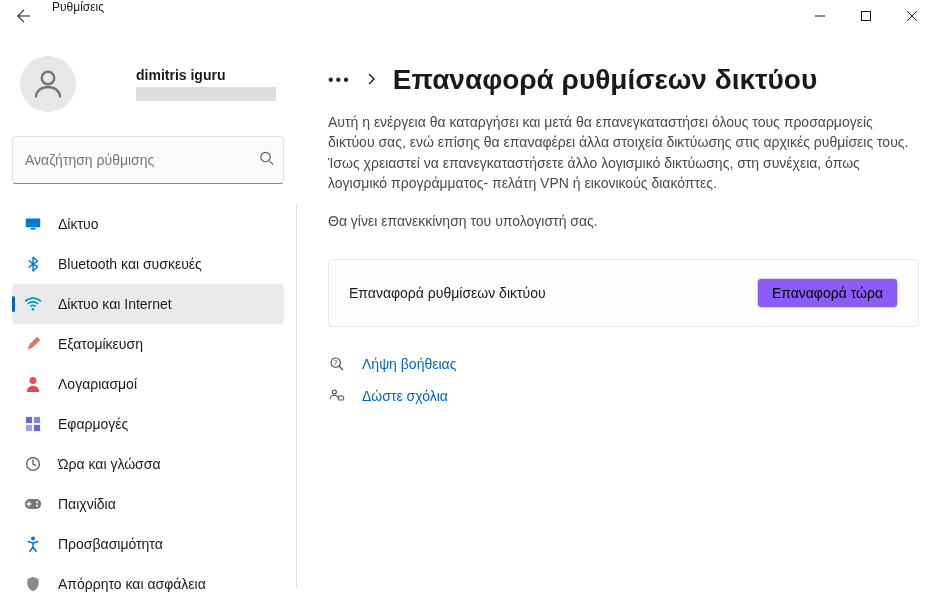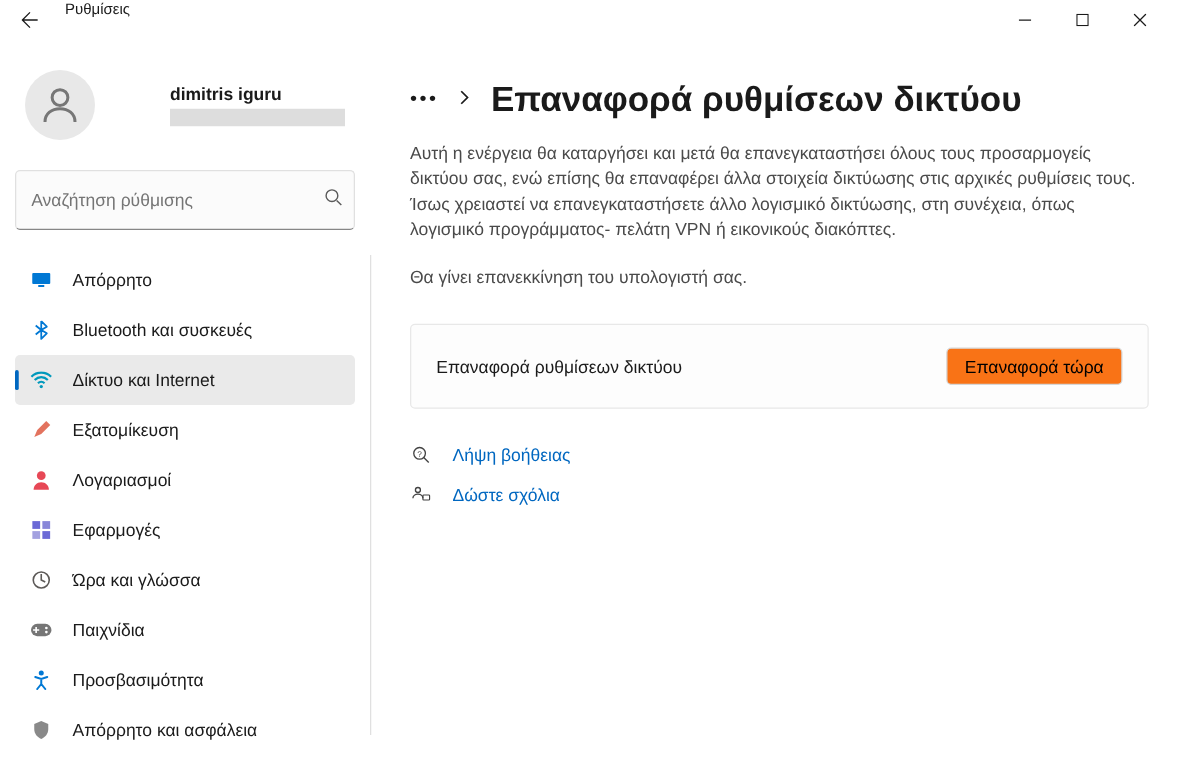--- a/index.html
+++ b/index.html
@@ -35,21 +35,21 @@
     .breadcrumb-row { display: flex; align-items: center; gap: 16px; margin-bottom: 16px; margin-top: 8px; }
     .bc-dots { font-size: 16px; color: #1a1a1a; cursor: pointer; letter-spacing: 2px; }
     .bc-arrow { color: #1a1a1a; }
     .page-heading { font-size: 28px; font-weight: 600; color: #1a1a1a; }
 
     .description { font-size: 14px; color: #4a4a4a; line-height: 1.45; margin-bottom: 18px; }
     .description.secondary { margin-bottom: 28px; }
 
     .card { border: 1px solid #e8e8e8; border-radius: 4px; padding: 18px 20px; display: flex; align-items: center; justify-content: space-between; margin-bottom: 28px; background: #fdfdfd; }
     .card-label { font-size: 14px; color: #1a1a1a; }
-    .card-btn { background: #f97316; border: 1px solid #d6d6d6; border-radius: 4px; padding: 6px 14px; font-size: 14px; cursor: pointer; }
+    .card-btn { background: #8b5cf6; border: 1px solid #d6d6d6; border-radius: 4px; padding: 6px 14px; font-size: 14px; cursor: pointer; }
 
     .link-row { display: flex; align-items: center; gap: 16px; margin-bottom: 14px; font-size: 14px; }
     .link-row a { color: #0067c0; text-decoration: none; cursor: pointer; }
     .link-icon { width: 18px; height: 18px; display: flex; align-items: center; justify-content: center; color: #424242; }
   </style>
 </head>
 <body>
 
 <div class="titlebar">
   <div class="back-btn">
@@ -104,21 +104,21 @@
     </div>
 
     <ul class="nav-list" id="nav-list">
         <li class="nav-item">
           <span class="nav-icon">
             <svg width="16" height="14" viewBox="0 0 20 16">
               <rect x="1" y="1" width="18" height="11" rx="1" fill="#0078d4"></rect>
               <rect x="7" y="13" width="6" height="2" fill="#0078d4"></rect>
             </svg>
           </span>
-          <span>Απόρρητο</span>
+          <span>Δίκτυο</span>
         </li>
         <li class="nav-item">
           <span class="nav-icon">
             <svg width="12" height="16" viewBox="0 0 12 18">
               <path d="M6 1v16l5-5-5-3 5-3-5-5M1 5l5 4M1 13l5-4" stroke="#0078d4" stroke-width="1.6" fill="none" stroke-linejoin="round"></path>
             </svg>
           </span>
           <span>Bluetooth και συσκευές</span>
         </li>
         <li class="nav-item active">

